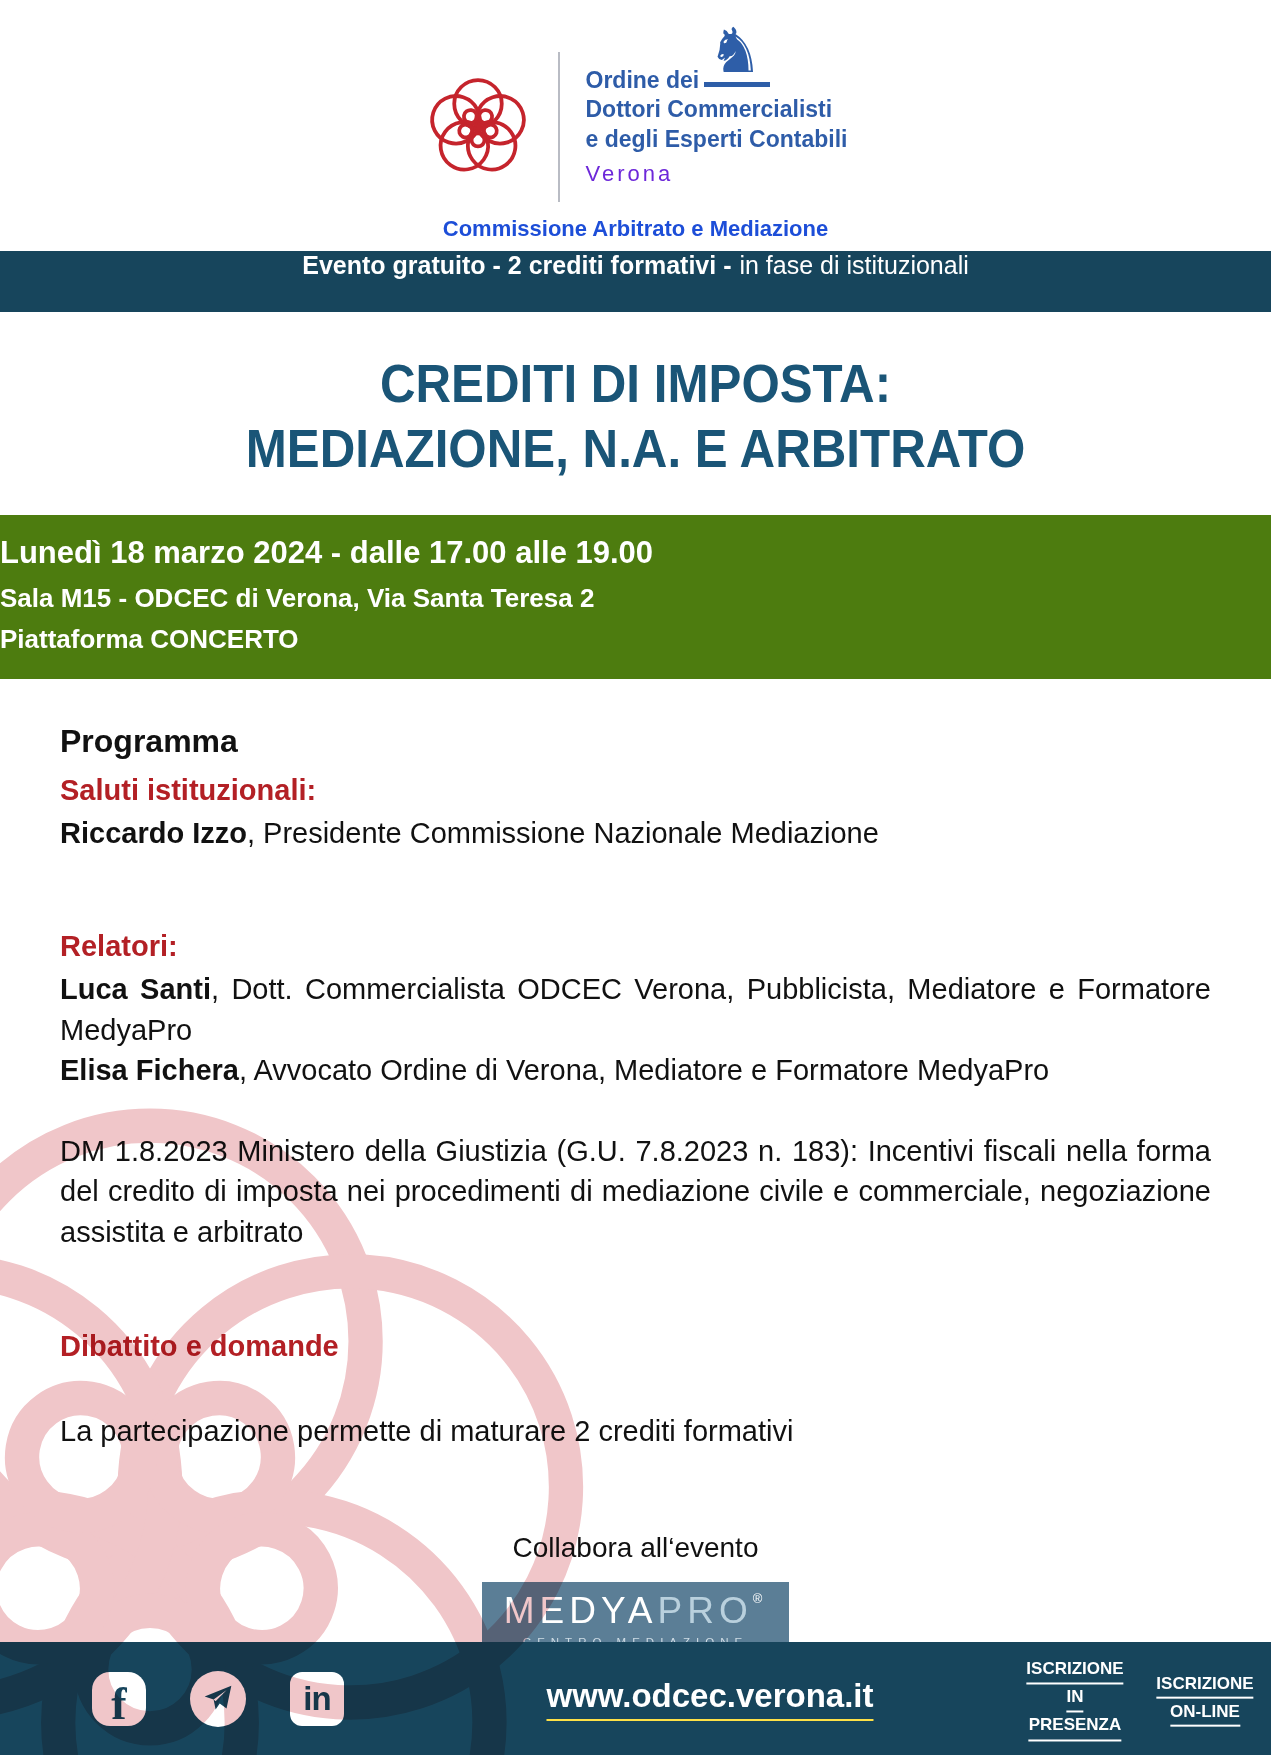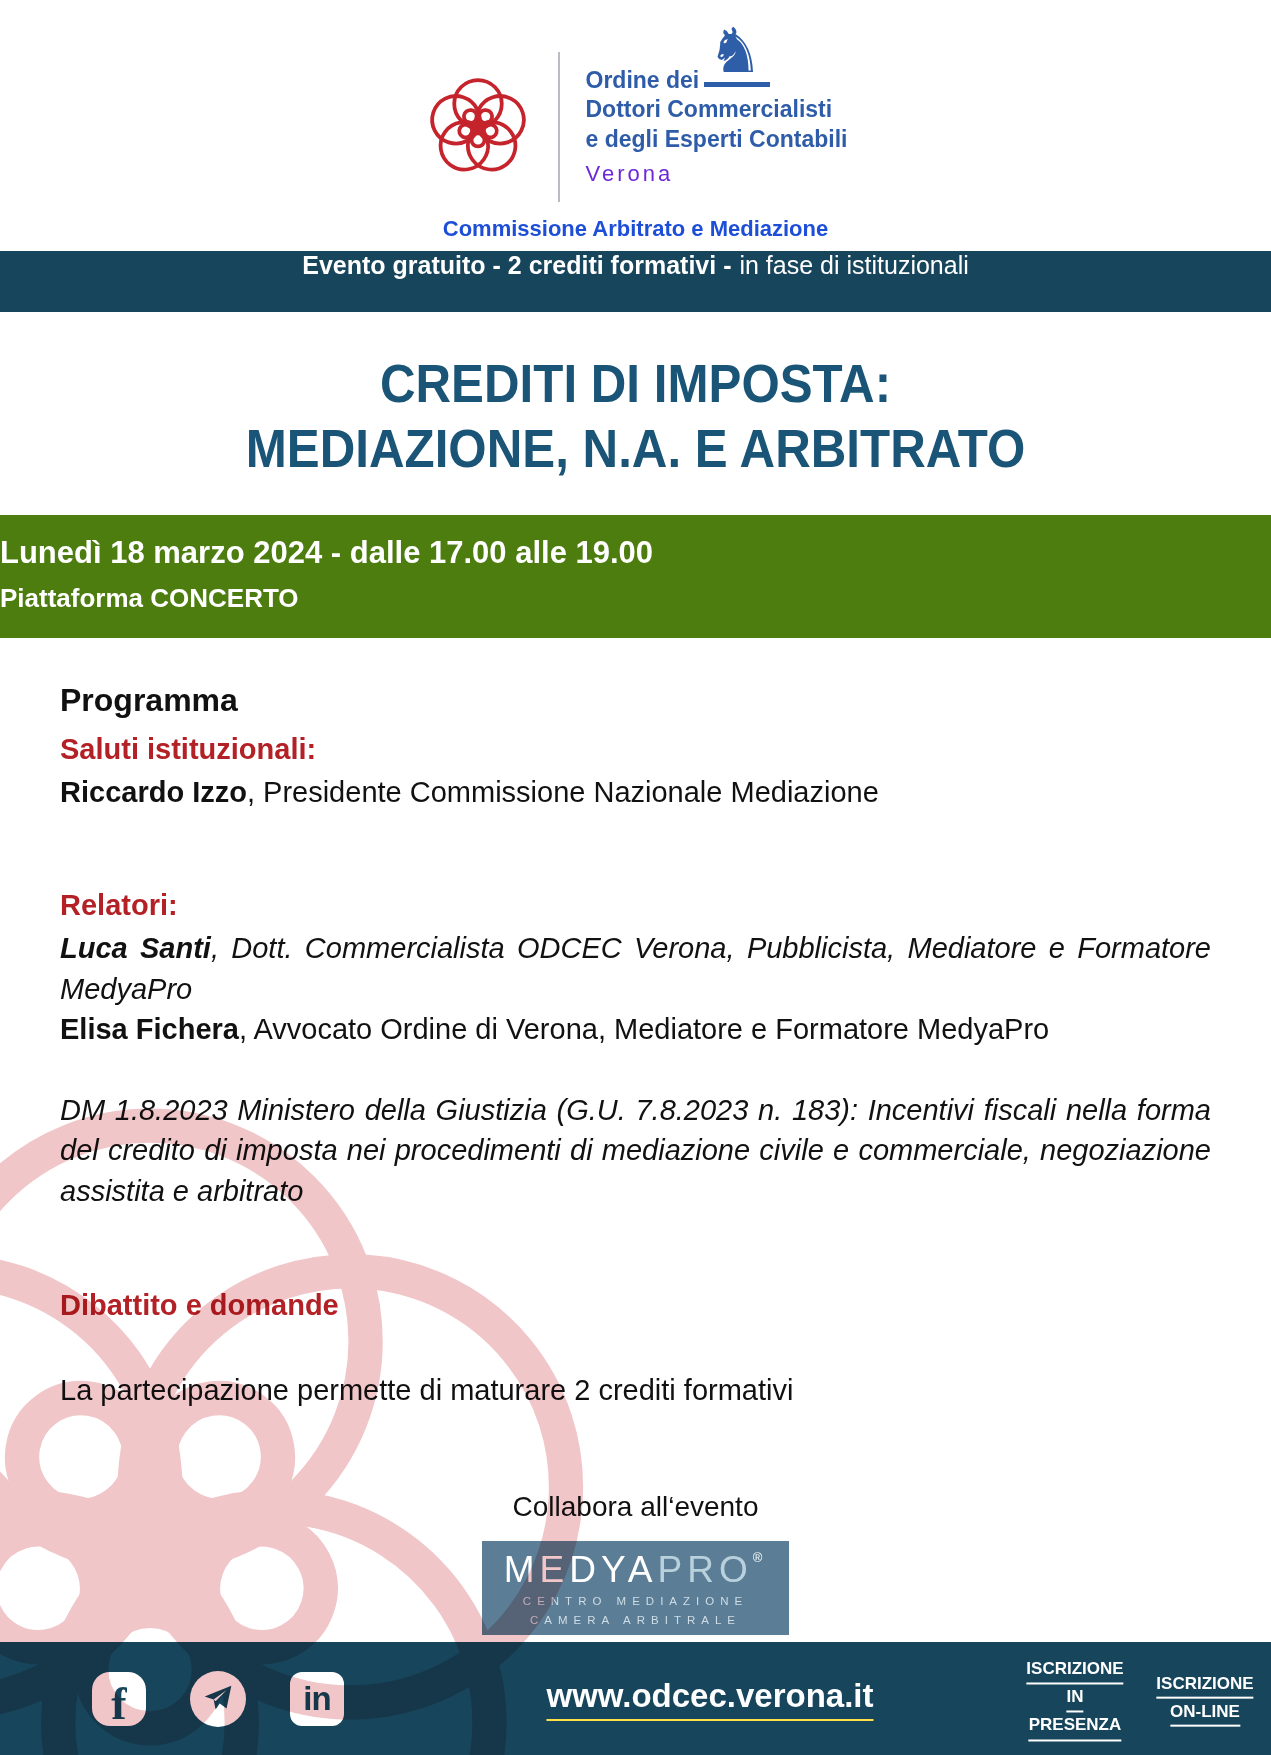--- a/index.html
+++ b/index.html
@@ -23,21 +23,21 @@
   .main-title{color:#1a5577;text-align:center;font-weight:bold;font-size:53px;line-height:1.22;margin:40px 0 34px;transform:scaleX(.93);transform-origin:50% 50%;letter-spacing:0;position:relative;z-index:2;}
   .banner-event{background:#4d7c0f;color:#fff;padding:20px 0 24px;position:relative;z-index:2;margin-top:22px;}
   .banner-event .l1{font-weight:bold;font-size:31px;margin-bottom:12px;}
   .banner-event .l2{font-weight:bold;font-size:26px;margin-bottom:10px;}
   .banner-event .l3{font-weight:bold;font-size:26px;}
   
   .content{margin:0 60px;position:relative;z-index:2;}
   .prog-h{font-size:32px;font-weight:bold;color:#111;margin:44px 0 14px;}
   .red-h{font-size:29px;font-weight:bold;color:#b32025;margin:0 0 6px;}
   .body-line{font-size:29px;line-height:1.4;margin:0;}
-  .body-just{text-align:justify;font-style:italic;}
+  .body-just{text-align:justify;}
   .sec{margin-top:0;}
   .sec.relatori{margin-top:76px;}
   .sec.lavori{margin-top:40px;}
   .sec.dibattito{margin-top:78px;}
   .note-line{font-size:29px;margin-top:52px;}
   
   .collab-label{text-align:center;font-size:28px;margin-top:84px;position:relative;z-index:2;}
   .partner-box{width:307px;height:94px;background:#5b7e96;margin:18px auto 0;display:flex;flex-direction:column;align-items:center;justify-content:center;position:relative;z-index:2;}
   .partner-word{color:#fff;font-size:37px;letter-spacing:5px;line-height:1;white-space:nowrap;}
   .partner-word .w2{color:#b9d0dd;}
@@ -98,20 +98,21 @@
   <span>in fase di istituzionali</span>
 </div>
 
 <h1 class="main-title">
   <div>CREDITI DI IMPOSTA:</div>
   <div>MEDIAZIONE, N.A. E ARBITRATO</div>
 </h1>
 
 <div class="banner-event">
   <div class="l1">Lunedì 18 marzo 2024 - dalle 17.00 alle 19.00</div>
+  <div class="l2">Sala M15 - ODCEC di Verona, Via Santa Teresa 2</div>
   <div class="l3">Piattaforma CONCERTO</div>
 </div>
 
 <div class="content">
   <div class="prog-h">Programma</div>
 
   <div class="sec">
     <div class="red-h">Saluti istituzionali:</div>
     <p class="body-line"><strong>Riccardo Izzo</strong><span>, Presidente Commissione Nazionale Mediazione</span></p>
   </div>

